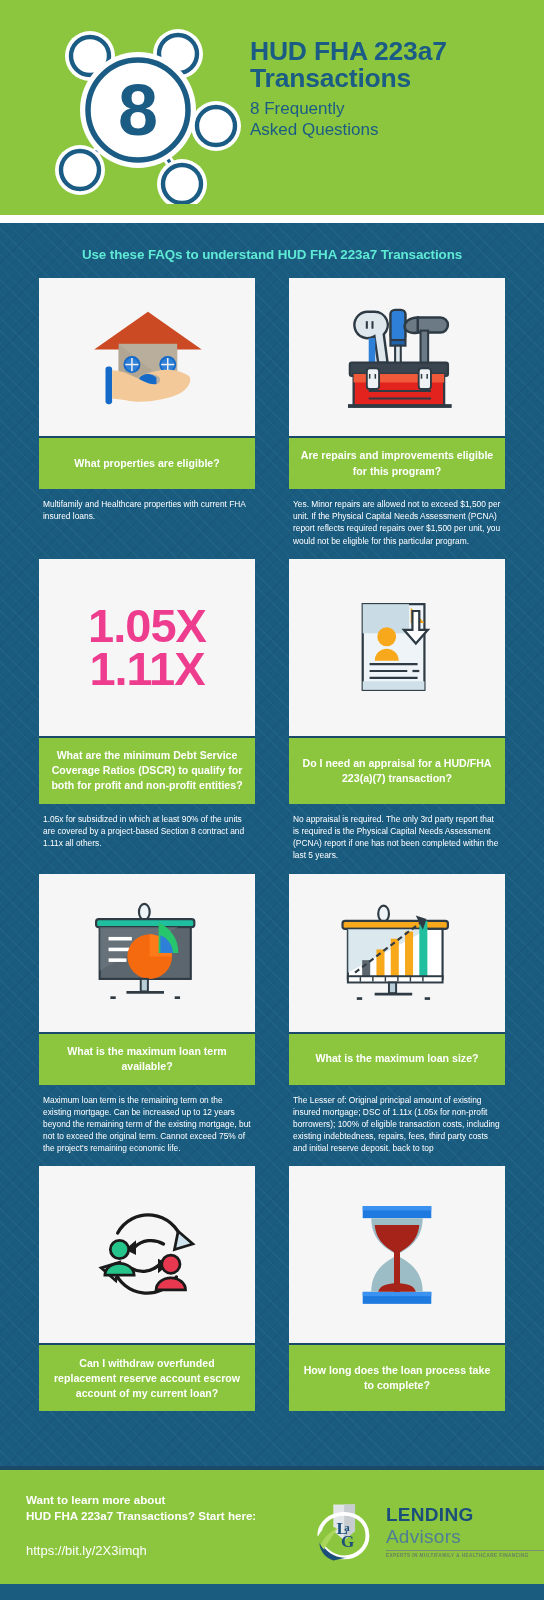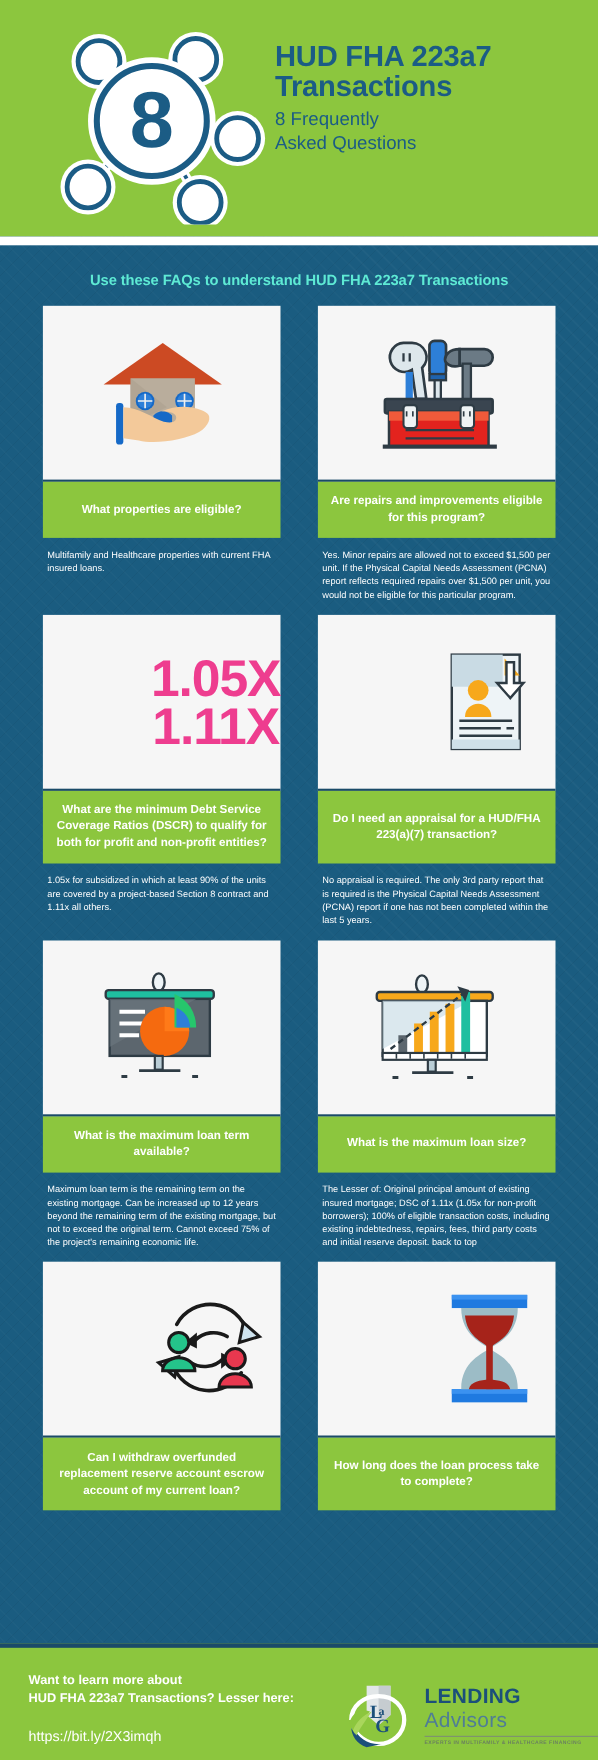--- a/index.html
+++ b/index.html
@@ -100,26 +100,26 @@
     padding: 9px 4px 0 4px;
   }
   .dscr-big {
     color: #ee3d8f;
     font-weight: bold;
     font-size: 47px;
     line-height: 0.92;
     letter-spacing: -1px;
     text-align: center;
   }
-  .card.tall .card-img { height: 160px; justify-content: flex-end; }
+  .card.tall .card-img { height: 179px; }
   .card.tall .card-q { min-height: 66px; }
   
   .footer {
-    position: absolute; left: 0; bottom: 0;
-    width: 544px; height: 106px;
+    position: absolute; left: 0; bottom: 16px;
+    width: 544px; height: 118px;
     background: #8cc63e;
     border-top: 4px solid #1a4a68;
   }
   .footer-left { position: absolute; left: 26px; top: 22px; }
   .f-line {
     color: #ffffff; font-size: 11.6px; font-weight: bold; line-height: 1.38;
   }
   .f-url { color: #ffffff; font-size: 13px; margin-top: 19px; font-weight: normal; }
   .footer-logo { position: absolute; left: 310px; top: 28px; display: flex; align-items: center; }
   .logo-text-wrap { margin-left: 6px; }
@@ -394,21 +394,21 @@
       </div>
 
     </div>
 
     <div class="spacer-bottom"></div>
   </div>
 
   <div class="footer">
     <div class="footer-left">
       <div class="f-line">Want to learn more about</div>
-      <div class="f-line">HUD FHA 223a7 Transactions? Lesser here:</div>
+      <div class="f-line">HUD FHA 223a7 Transactions? Start here:</div>
       <div class="f-url">https://bit.ly/2X3imqh</div>
     </div>
 
     <div class="footer-logo">
       <svg viewBox="0 0 90 80" width="74" height="66">
         <path d="M30 6 L58 6 L58 40 L44 52 L30 40 Z" fill="#e2e6e8"></path>
         <path d="M44 6 L58 6 L58 40 L44 52 Z" fill="#c6ccd0"></path>
         <path d="M12 46 C12 30 26 18 44 18 C62 18 74 30 74 46 C74 62 60 74 44 74 C30 74 18 64 14 54" fill="none" stroke="#ffffff" stroke-width="5"></path>
         <path d="M14 54 C20 68 34 76 48 74 L30 78 C18 74 12 64 12 54 Z" fill="#1b4f7a"></path>
         <path d="M10 52 C10 40 22 32 34 36 C26 44 20 52 16 62 Z" fill="#8cc63e"></path>

